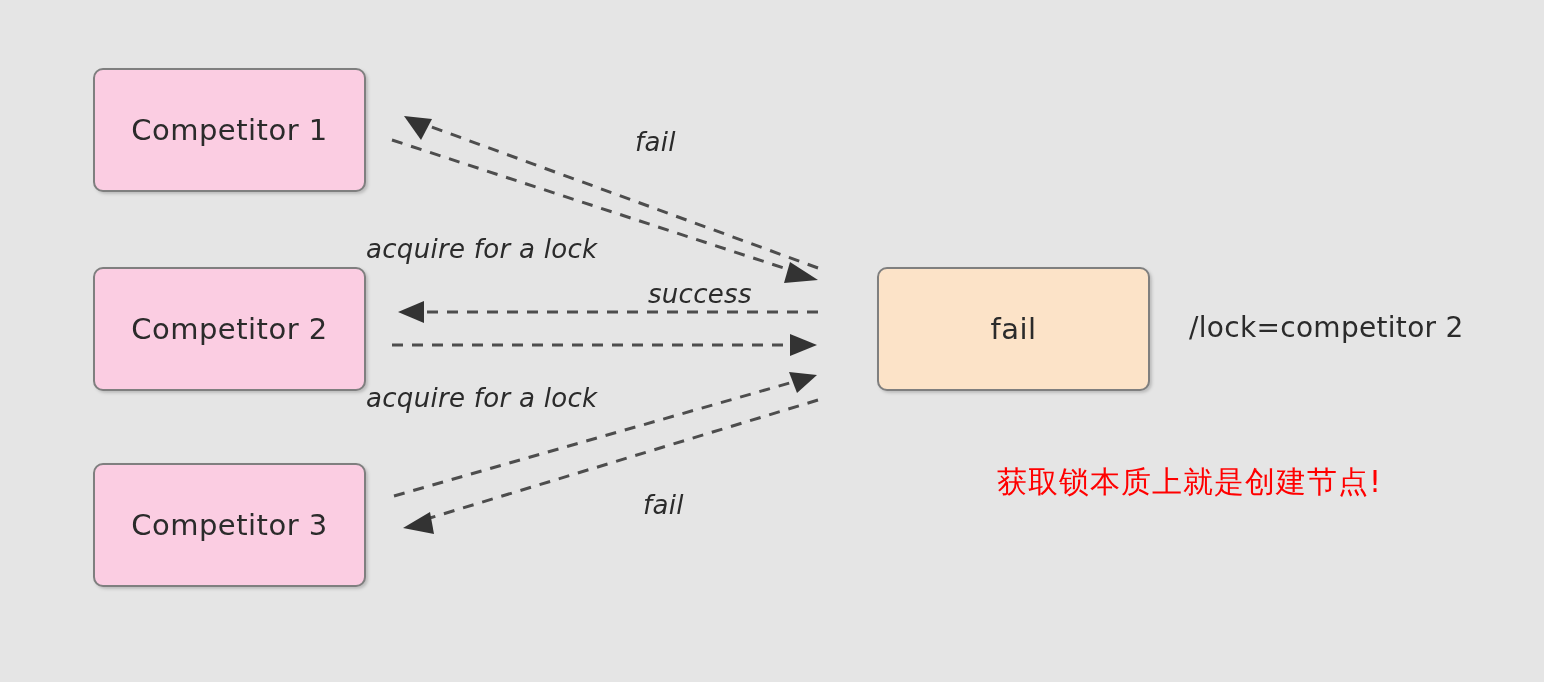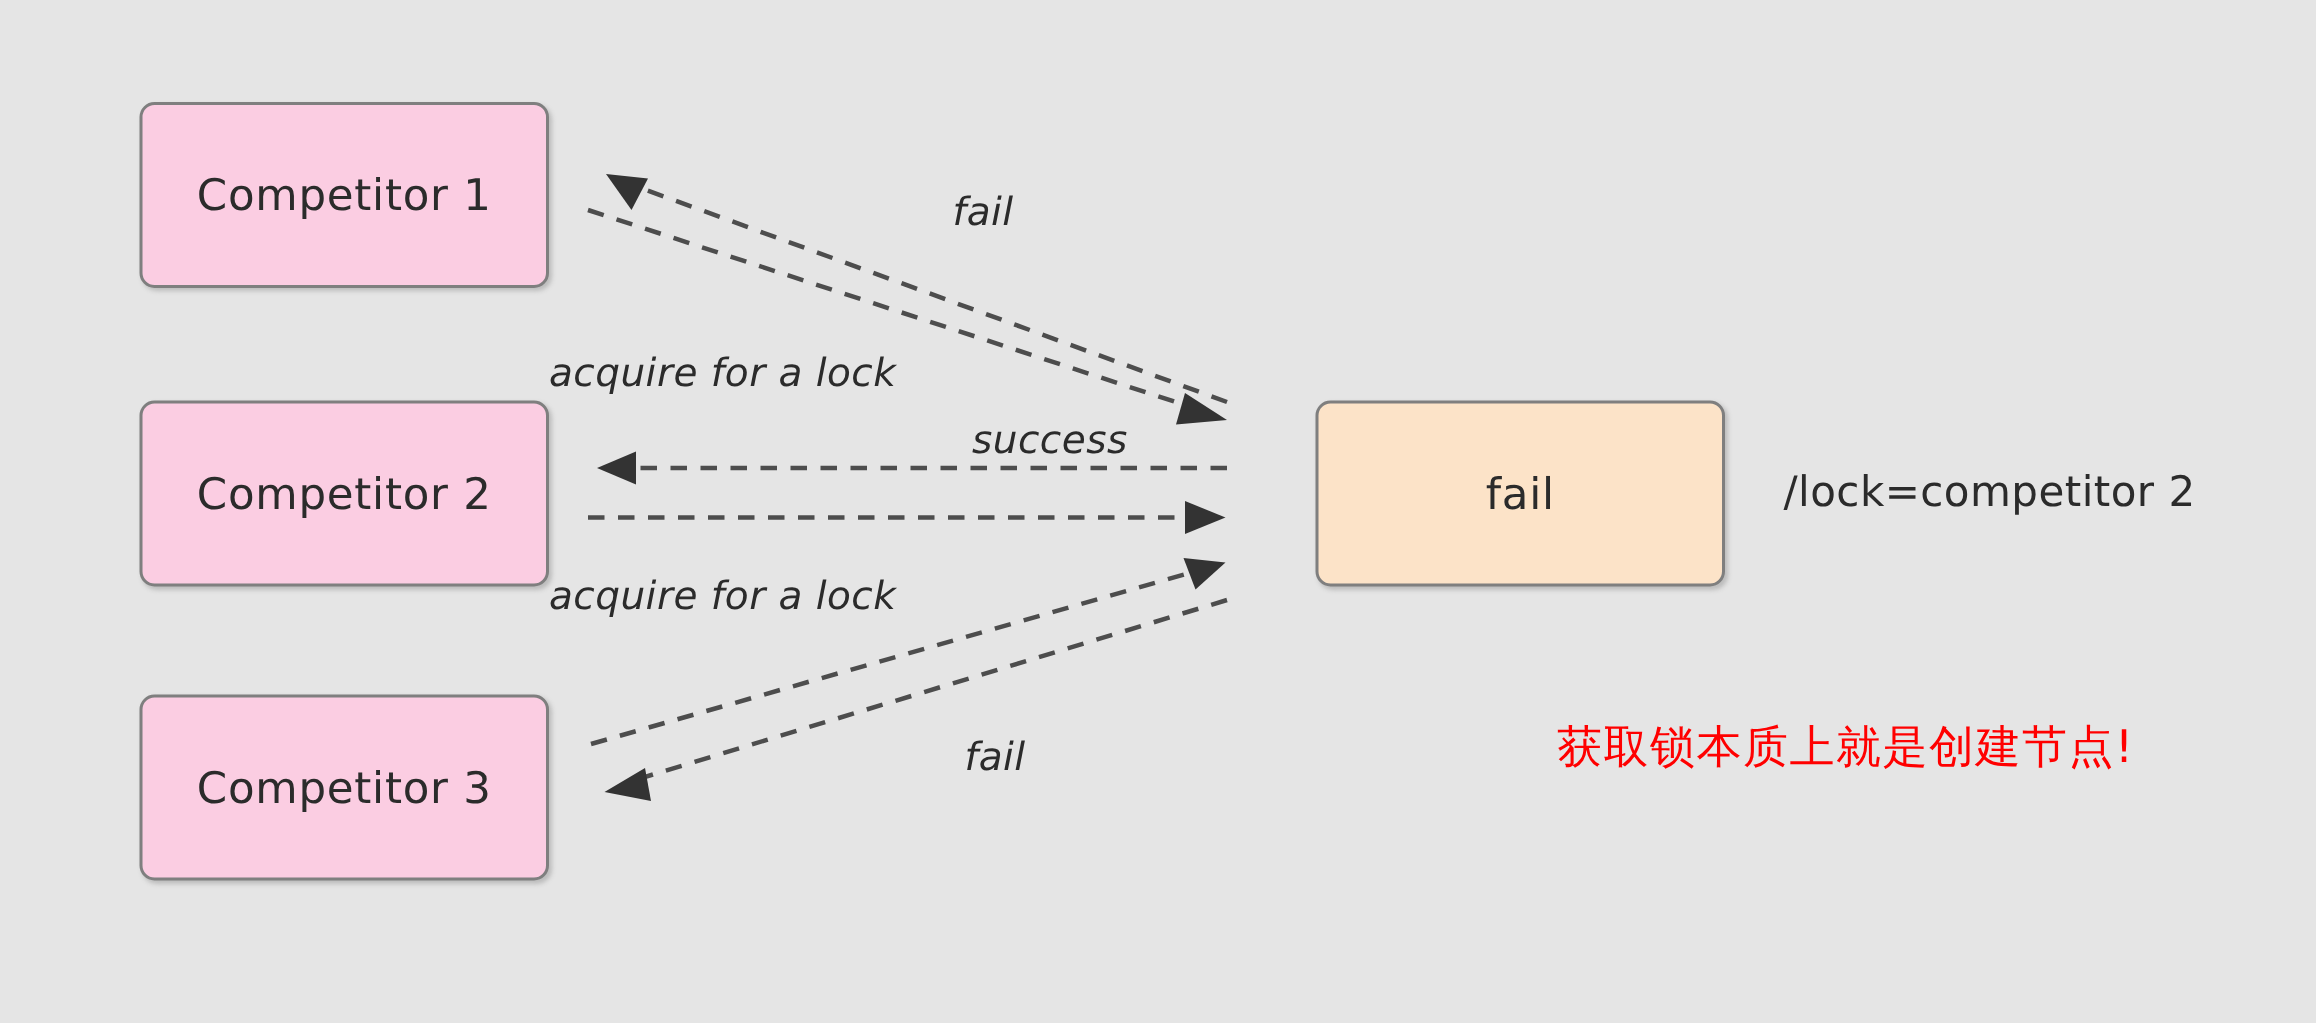--- a/index.html
+++ b/index.html
@@ -154,15 +154,15 @@
   <div class="edge-label" style="left:366px; top:234px;">acquire for a lock</div>
 
   <div class="edge-label" style="left:648px; top:279px;">success</div>
 
   <div class="edge-label" style="left:366px; top:383px;">acquire for a lock</div>
 
   <div class="edge-label" style="left:643px; top:490px;">fail</div>
 
   <div class="side-note" style="left:1189px; top:311px;">/lock=competitor 2</div>
 
-  <div class="callout" style="left:1038px; top:462px;margin-top:16px;">获取锁本质上就是创建节点!</div>
+  <div class="callout" style="left:997px; top:462px;">获取锁本质上就是创建节点!</div>
 
 </div>
 
 </body></html>

